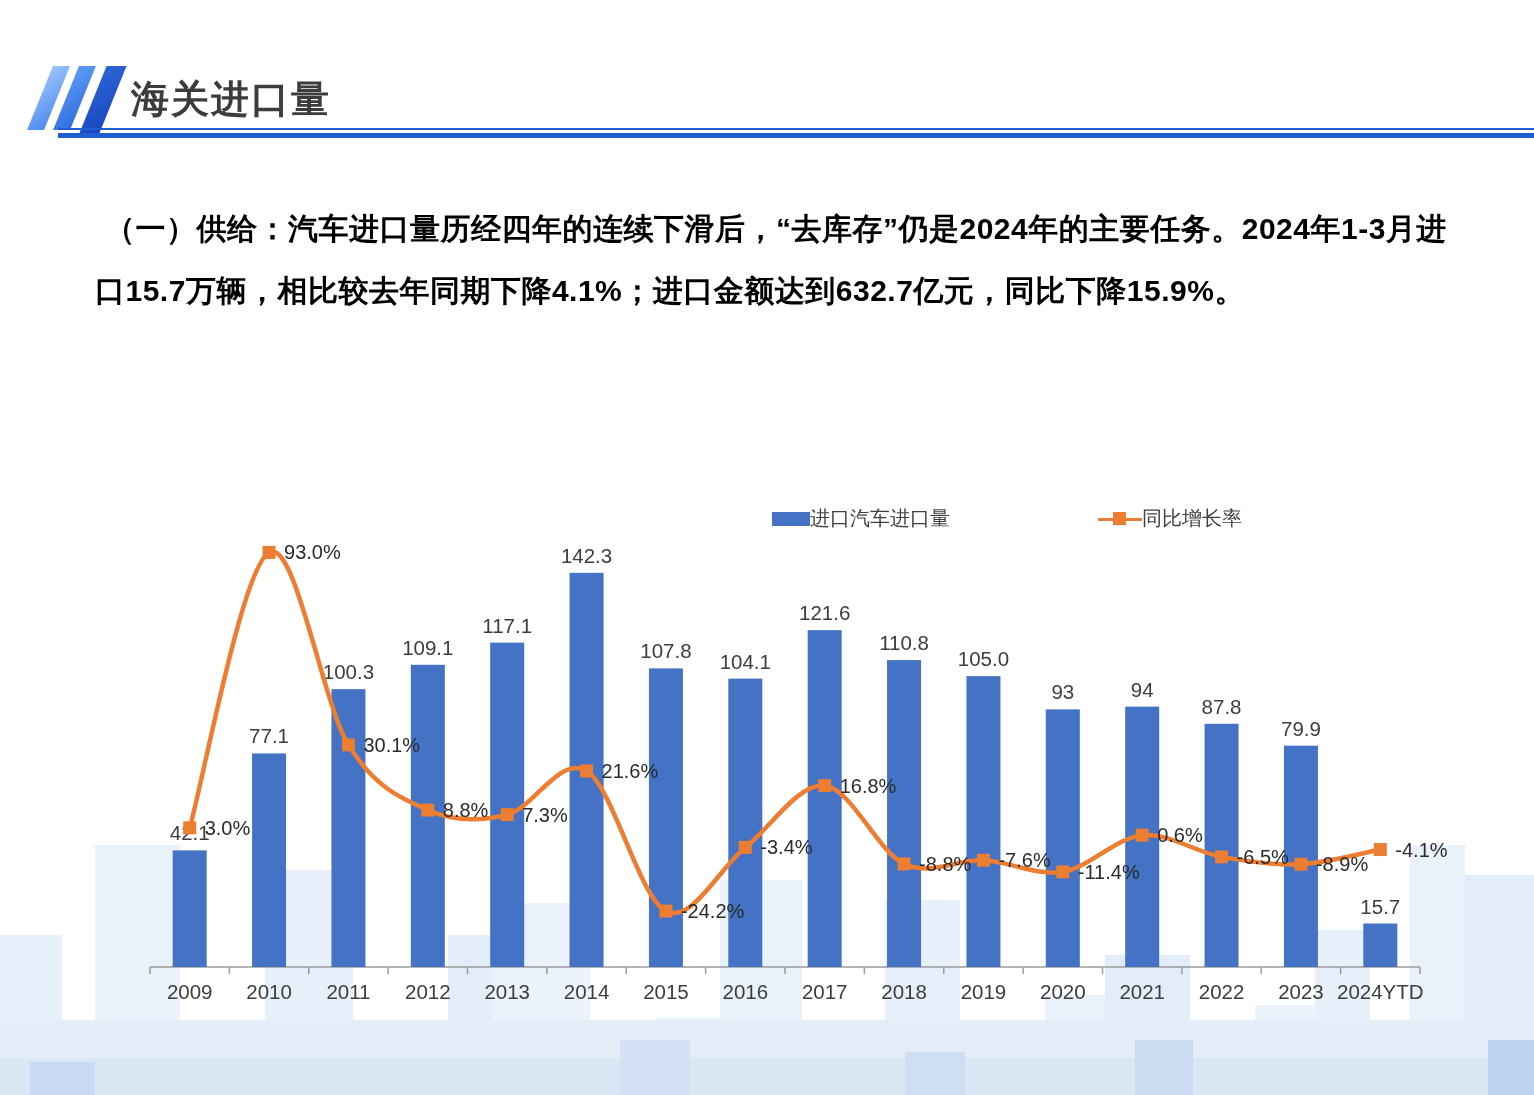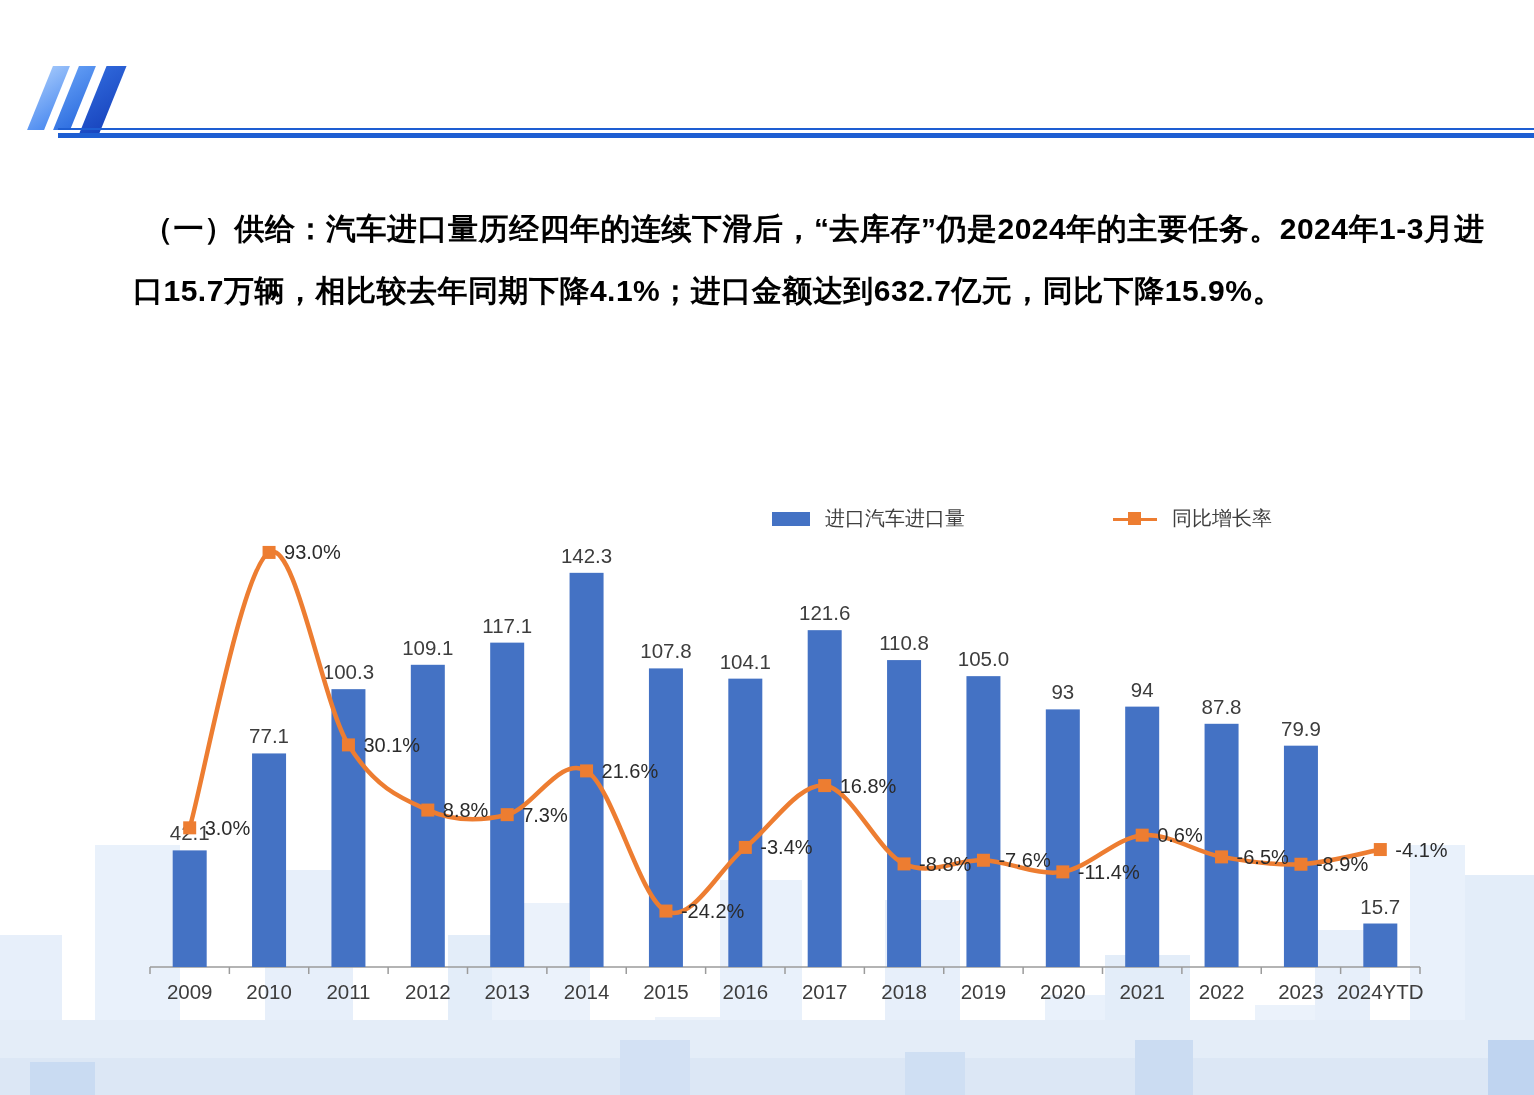--- a/index.html
+++ b/index.html
@@ -9,26 +9,26 @@
   .logo{position:absolute;left:26px;top:66px;width:110px;height:70px;}
   .stripe{position:absolute;top:0;width:17px;height:64px;transform:skewX(-22deg);}
   .s1{left:14px;background:linear-gradient(135deg,#9cc3fa,#4e8cf0);}
   .s2{left:40px;background:linear-gradient(135deg,#5f9af3,#2f6fe0);}
   .s3{left:66px;background:linear-gradient(135deg,#2e66d9,#1743bd);width:20px;height:72px;}
   .page-title{position:absolute;left:131px;top:74px;font-size:38px;font-weight:bold;color:#3c3c3c;letter-spacing:2px;}
   .rule-thin{position:absolute;left:58px;top:128px;right:0;height:2px;background:#1e5ed2;}
   .rule-thick{position:absolute;left:58px;top:133px;right:0;height:5px;background:#1e5ed2;}
   
   .para{position:absolute;left:95px;top:198px;width:1352px;font-size:30px;font-weight:bold;
-        color:#000;line-height:62px;text-indent:10px;letter-spacing:0.5px;margin-left:38px;}
+        color:#000;line-height:62px;text-indent:10px;letter-spacing:0.5px;}
   
   .chart-title{position:absolute;left:0;top:395px;width:100%;text-align:center;
         font-size:28px;font-weight:bold;color:#000;letter-spacing:1px;}
   .legend{position:absolute;left:772px;top:505px;display:flex;align-items:center;gap:148px;z-index:3;}
-  .legend-item{display:flex;align-items:center;gap:15px;font-size:20px;color:#3f3f3f;}
+  .legend-item{display:flex;align-items:center;gap:0;font-size:20px;color:#3f3f3f;}
   .legend-swatch{width:38px;height:14px;}
   .legend-line{position:relative;width:44px;height:14px;}
   .legend-line .ln{position:absolute;left:0;top:6px;width:44px;height:3px;}
   .legend-line .mk{position:absolute;left:15px;top:0;width:13px;height:13px;}
   #chart-svg{position:absolute;left:0;top:455px;z-index:2;}
   
   .skyline{position:absolute;left:0;top:0;width:1534px;height:1095px;z-index:0;}
   .sk{position:absolute;}
 </style>
 </head>
@@ -60,20 +60,21 @@
       <div class="sk" style="left: 905px; width: 60px; height: 43px; top: 1052px; background: rgb(207, 223, 243);"></div>
       <div class="sk" style="left: 1135px; width: 58px; height: 55px; top: 1040px; background: rgb(203, 220, 242);"></div>
       <div class="sk" style="left: 1488px; width: 46px; height: 55px; top: 1040px; background: rgb(191, 212, 240);"></div>
     </div>
 
   <div class="logo">
     <div class="stripe s1"></div>
     <div class="stripe s2"></div>
     <div class="stripe s3"></div>
   </div>
+  <div class="page-title">海关进口量</div>
   <div class="rule-thin"></div>
   <div class="rule-thick"></div>
 
   <div class="para">（一）供给：汽车进口量历经四年的连续下滑后，“去库存”仍是2024年的主要任务。2024年1-3月进口15.7万辆，相比较去年同期下降4.1%；进口金额达到632.7亿元，同比下降15.9%。</div>
 
 
   <div class="legend">
     <div class="legend-item">
       <span class="legend-swatch" id="legend-swatch" style="background: rgb(68, 114, 196);"></span>
       <span>进口汽车进口量</span>

